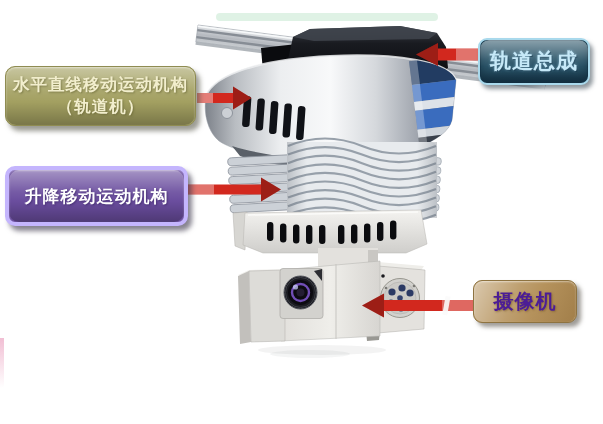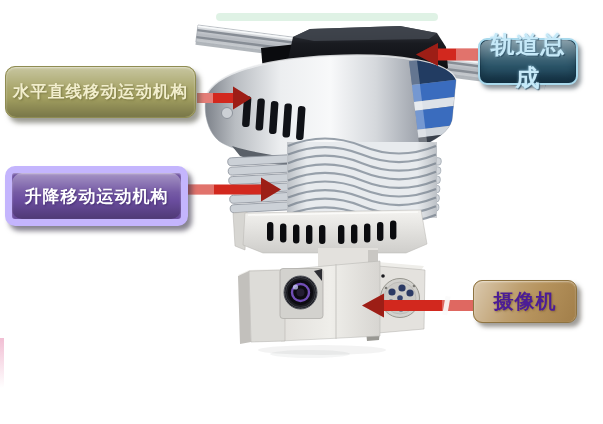--- a/index.html
+++ b/index.html
@@ -9,33 +9,33 @@
   }
   .stage svg{position:absolute;left:0;top:0;}
   .callout{
     position:absolute;border-radius:10px;display:flex;flex-direction:column;
     justify-content:center;align-items:center;text-align:center;
     box-sizing:border-box;line-height:1.35;letter-spacing:1px;
   }
   .callout .gloss{position:absolute;inset:0;border-radius:inherit;pointer-events:none;
     background:linear-gradient(180deg,rgba(255,255,255,.40),rgba(255,255,255,.08) 42%,rgba(0,0,0,0) 60%,rgba(0,0,0,.26));}
   .callout-olive{
-    left:5px;top:66px;width:191px;height:52px;font-size:16.5px;font-weight:bold;
+    left:5px;top:66px;width:191px;height:60px;font-size:16.5px;font-weight:bold;
     border:1px solid #8f8c52;
     box-shadow:4px 5px 5px rgba(75,75,60,.55), inset 0 1px 2px rgba(255,255,255,.5);
     text-shadow:1px 1px 2px rgba(90,88,40,.55);
   }
   .callout-purple{
     left:5px;top:166px;width:183px;height:60px;font-size:17px;font-weight:bold;
-    border:7px solid #c4b5fd;
+    border:4px solid #c4b5fd;
     box-shadow:4px 5px 5px rgba(55,50,70,.6), inset 0 1px 2px rgba(255,255,255,.45);
     text-shadow:1px 1px 2px rgba(50,30,90,.6);
   }
   .callout-teal{
-    left:478px;top:38px;width:100px;height:47px;font-size:24px;font-weight:bold;
+    left:478px;top:38px;width:112px;height:47px;font-size:21px;font-weight:bold;
     border:2px solid #a9d9ec;border-radius:9px;
     box-shadow:3px 4px 4px rgba(55,70,80,.55), inset 0 0 0 1px #17394c, inset 0 -8px 10px rgba(0,25,40,.45);
     text-shadow:0 0 3px rgba(170,225,250,.6),1px 1px 1px rgba(0,30,50,.7);
   }
   .callout-teal .gloss{background:linear-gradient(180deg,rgba(255,255,255,.45),rgba(255,255,255,.07) 48%,rgba(0,0,0,0) 62%,rgba(0,10,25,.25));}
   .callout-gold{
     left:473px;top:280px;width:104px;height:43px;font-size:20px;font-weight:bold;
     border:1px solid #8e7340;border-radius:9px;
     box-shadow:4px 4px 4px rgba(80,75,65,.55), inset 0 1px 2px rgba(255,255,255,.55);
     text-shadow:1px 1px 2px rgba(120,90,40,.6);
@@ -262,20 +262,21 @@
     <polygon points="477,300 384,300 384,293.5 362,305.5 384,317.5 384,311 477,311" fill="#d2281e"></polygon>
     <polygon points="384,293.5 362,305.5 384,317.5" fill="#000000" opacity="0.25"></polygon>
     <rect x="442" y="300" width="35" height="11" fill="#ffffff" opacity="0.30"></rect>
     <rect x="444" y="296" width="5" height="19" fill="#fbfbfb" opacity="0.9" transform="rotate(10 446 305)"></rect>
   </g>
 </svg>
 
 <div class="callout callout-olive" style="background-color: rgb(163, 160, 97); color: rgb(242, 238, 205);">
   <span class="gloss"></span>
   <span class="cl-line">水平直线移动运动机构</span>
+  <span class="cl-line">（轨道机）</span>
 </div>
 
 <div class="callout callout-purple" style="background-color: rgb(106, 77, 158); color: rgb(255, 255, 255);">
   <span class="gloss"></span>
   <span class="cl-line">升降移动运动机构</span>
 </div>
 
 <div class="callout callout-teal" style="background-color: rgb(42, 84, 104); color: rgb(198, 233, 248); border-color: rgb(169, 217, 236);">
   <span class="gloss"></span>
   <span class="cl-line">轨道总成</span>

